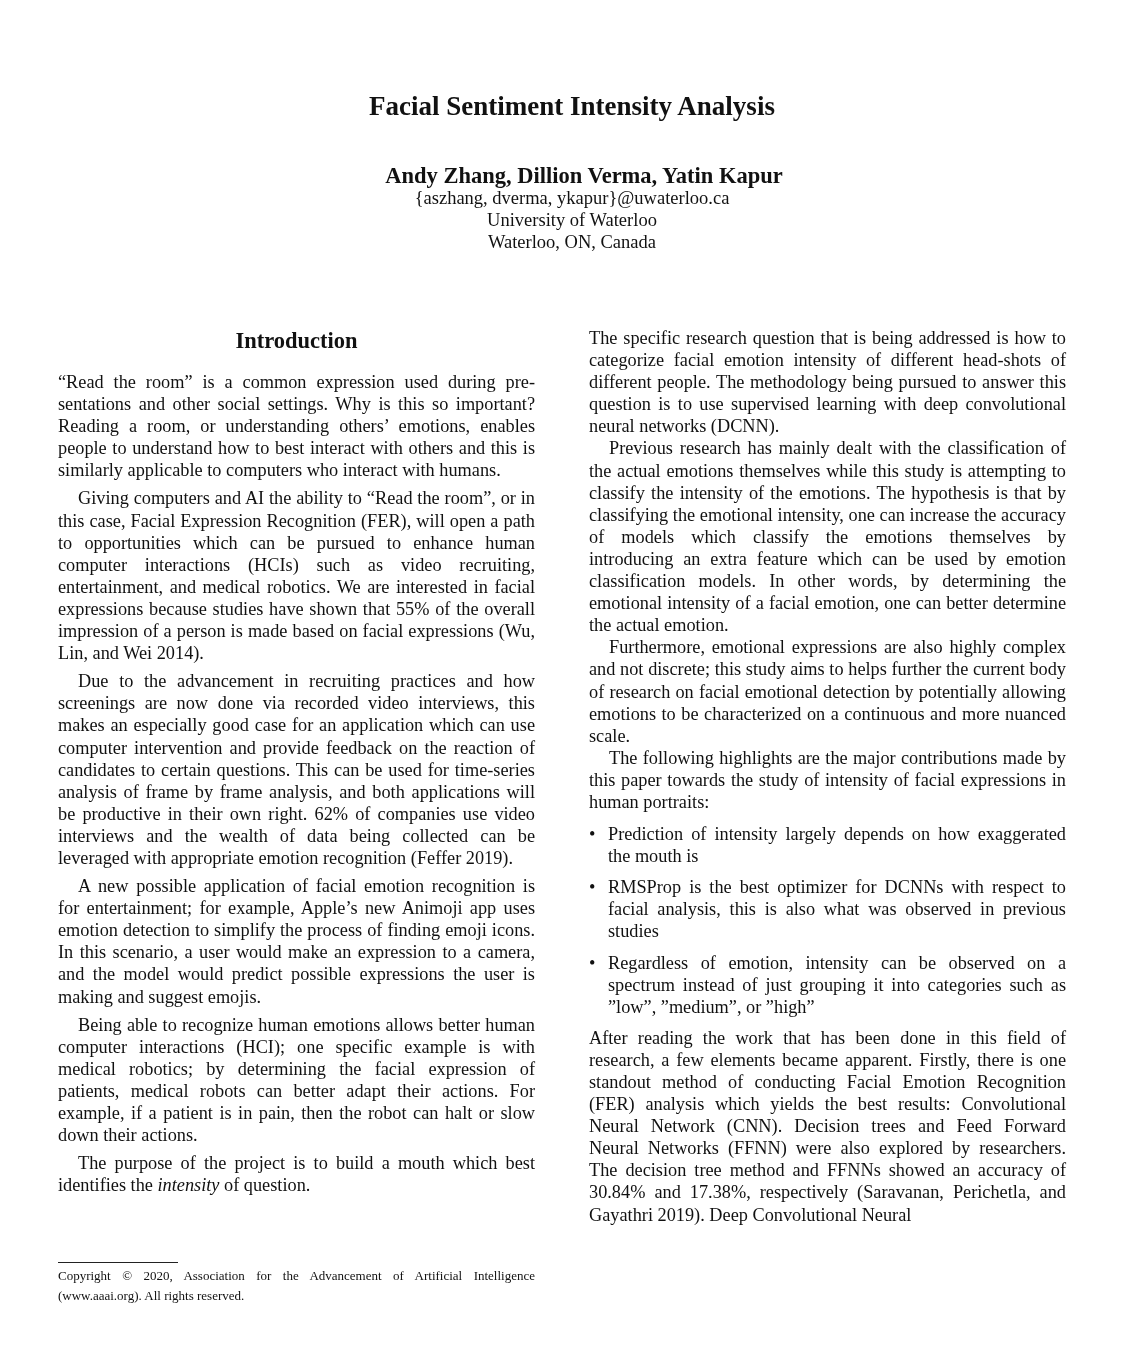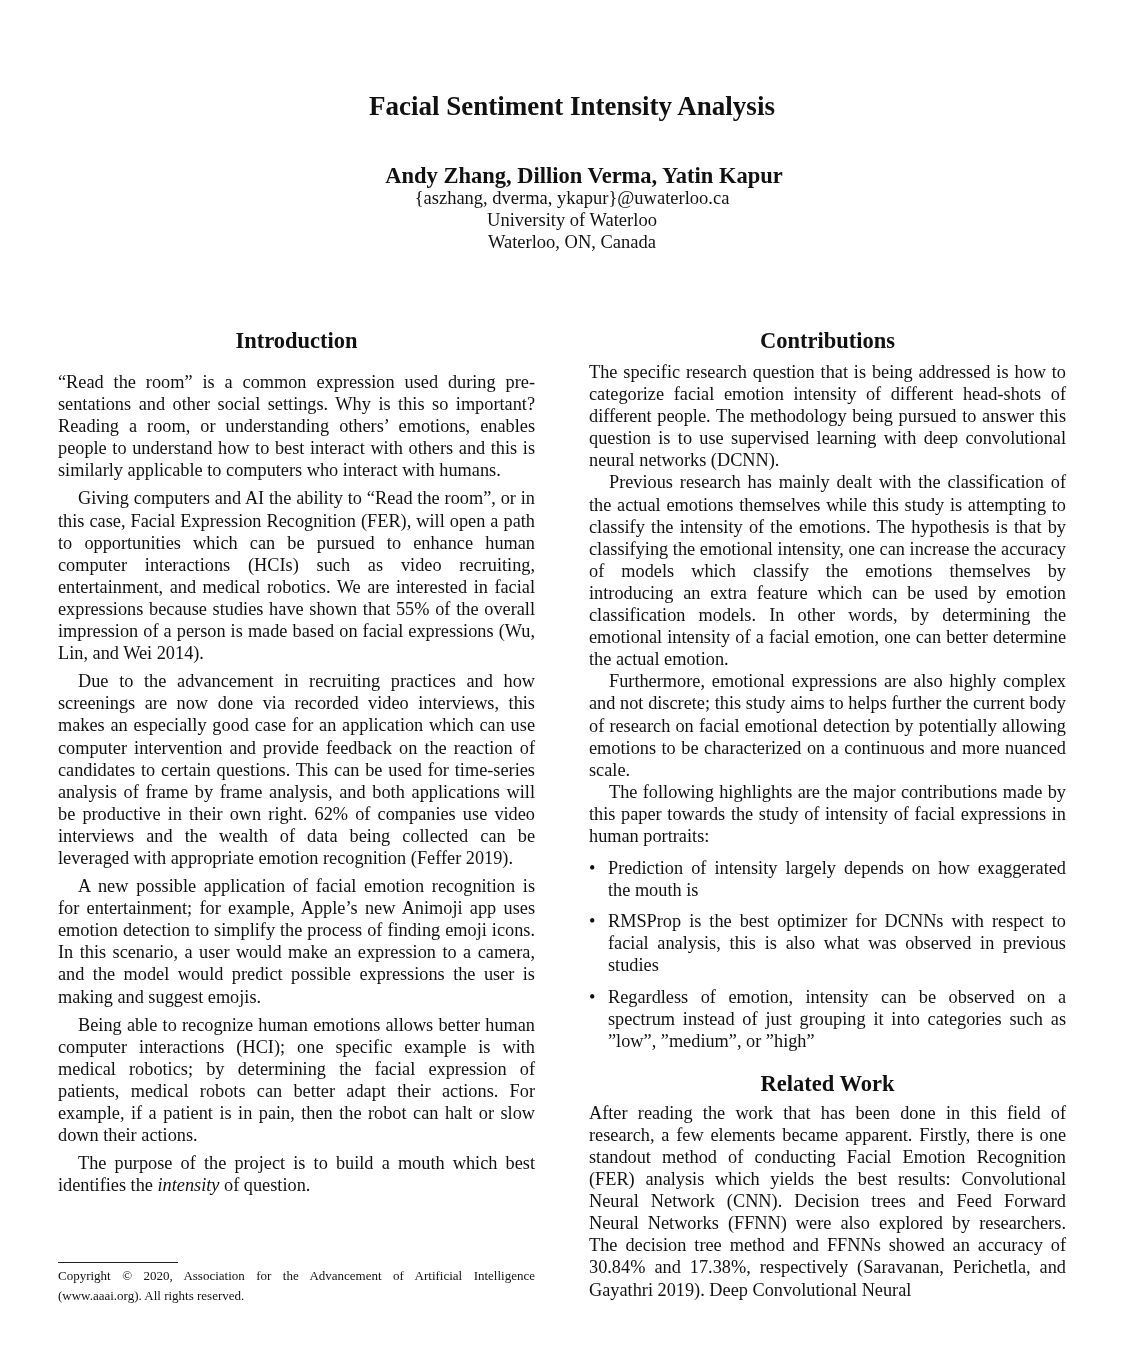--- a/index.html
+++ b/index.html
@@ -127,25 +127,23 @@
   <p>Due to the advancement in recruiting practices and how screenings are now done via recorded video interviews, this makes an especially good case for an application which can use computer intervention and provide feedback on the reac­tion of candidates to certain questions. This can be used for time-series analysis of frame by frame analysis, and both applications will be productive in their own right. 62% of companies use video interviews and the wealth of data being collected can be leveraged with appropriate emotion recog­nition (Feffer 2019).</p>
   <p>A new possible application of facial emotion recognition is for entertainment; for example, Apple’s new Animoji app uses emotion detection to simplify the process of finding emoji icons. In this scenario, a user would make an expres­sion to a camera, and the model would predict possible ex­pressions the user is making and suggest emojis.</p>
   <p>Being able to recognize human emotions allows better hu­man computer interactions (HCI); one specific example is with medical robotics; by determining the facial expression of patients, medical robots can better adapt their actions. For example, if a patient is in pain, then the robot can halt or slow down their actions.</p>
   <p><span>The purpose of the project is to build a mouth which best identifies the </span><em>intensity</em><span> of question.</span></p>
 </div>
 
 <div class="footnote-rule"></div>
 <div class="footnote">Copyright © 2020, Association for the Advancement of Artificial Intelligence (www.aaai.org). All rights reserved.</div>
 
 <div class="col right">
-  <div class="section-head">Contributions</div>
   <p>The specific research question that is being addressed is how to categorize facial emotion intensity of different head-shots of different people. The methodology being pursued to an­swer this question is to use supervised learning with deep convolutional neural networks (DCNN).</p>
   <p class="indent">Previous research has mainly dealt with the classification of the actual emotions themselves while this study is at­tempting to classify the intensity of the emotions. The hy­pothesis is that by classifying the emotional intensity, one can increase the accuracy of models which classify the emo­tions themselves by introducing an extra feature which can be used by emotion classification models. In other words, by determining the emotional intensity of a facial emotion, one can better determine the actual emotion.</p>
   <p class="indent">Furthermore, emotional expressions are also highly com­plex and not discrete; this study aims to helps further the current body of research on facial emotional detection by potentially allowing emotions to be characterized on a con­tinuous and more nuanced scale.</p>
   <p class="indent">The following highlights are the major contributions made by this paper towards the study of intensity of facial expressions in human portraits:</p>
   <ul class="highlights">
     <li><span class="bullet">•</span><span>Prediction of intensity largely depends on how exagger­ated the mouth is</span></li>
     <li><span class="bullet">•</span><span>RMSProp is the best optimizer for DCNNs with respect to facial analysis, this is also what was observed in previous studies</span></li>
     <li><span class="bullet">•</span><span>Regardless of emotion, intensity can be observed on a spectrum instead of just grouping it into categories such as ”low”, ”medium”, or ”high”</span></li>
   </ul>
-  <div class="section-head related">Related Work</div>
   <p>After reading the work that has been done in this field of research, a few elements became apparent. Firstly, there is one standout method of conducting Facial Emotion Recog­nition (FER) analysis which yields the best results: Convolu­tional Neural Network (CNN). Decision trees and Feed For­ward Neural Networks (FFNN) were also explored by re­searchers. The decision tree method and FFNNs showed an accuracy of 30.84% and 17.38%, respectively (Saravanan, Perichetla, and Gayathri 2019). Deep Convolutional Neural</p>
 </div>
 
 </body></html>

